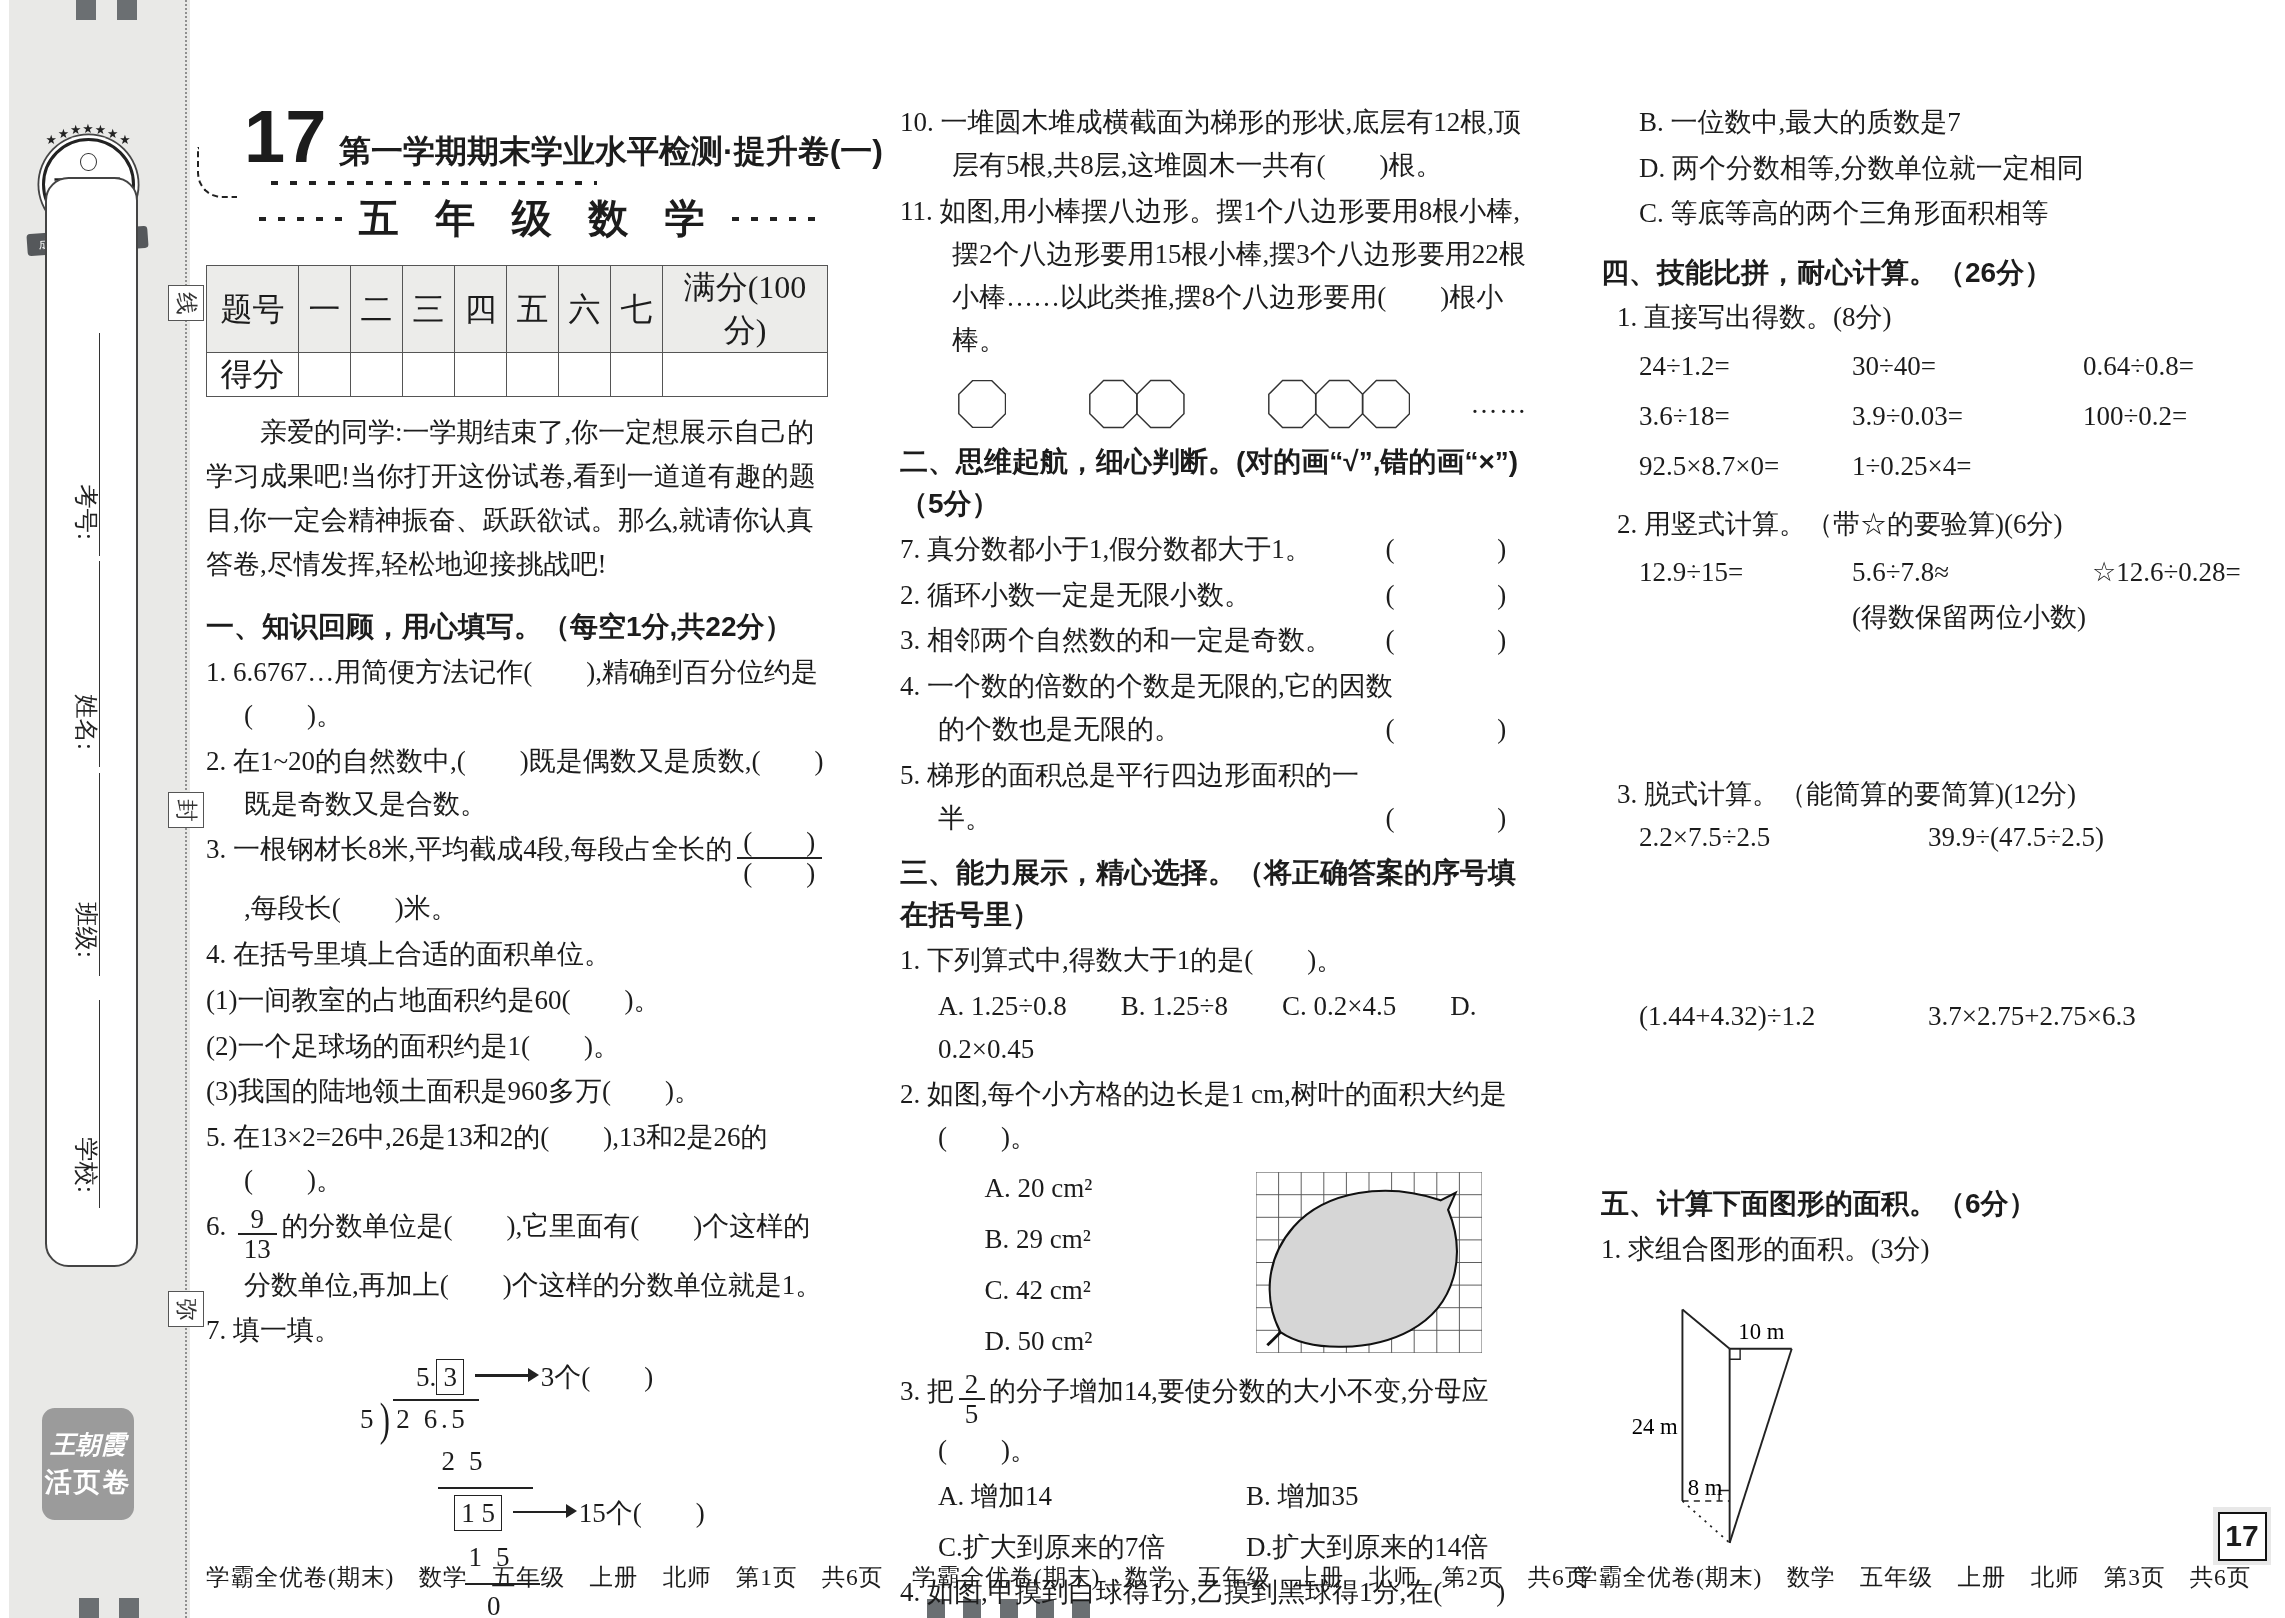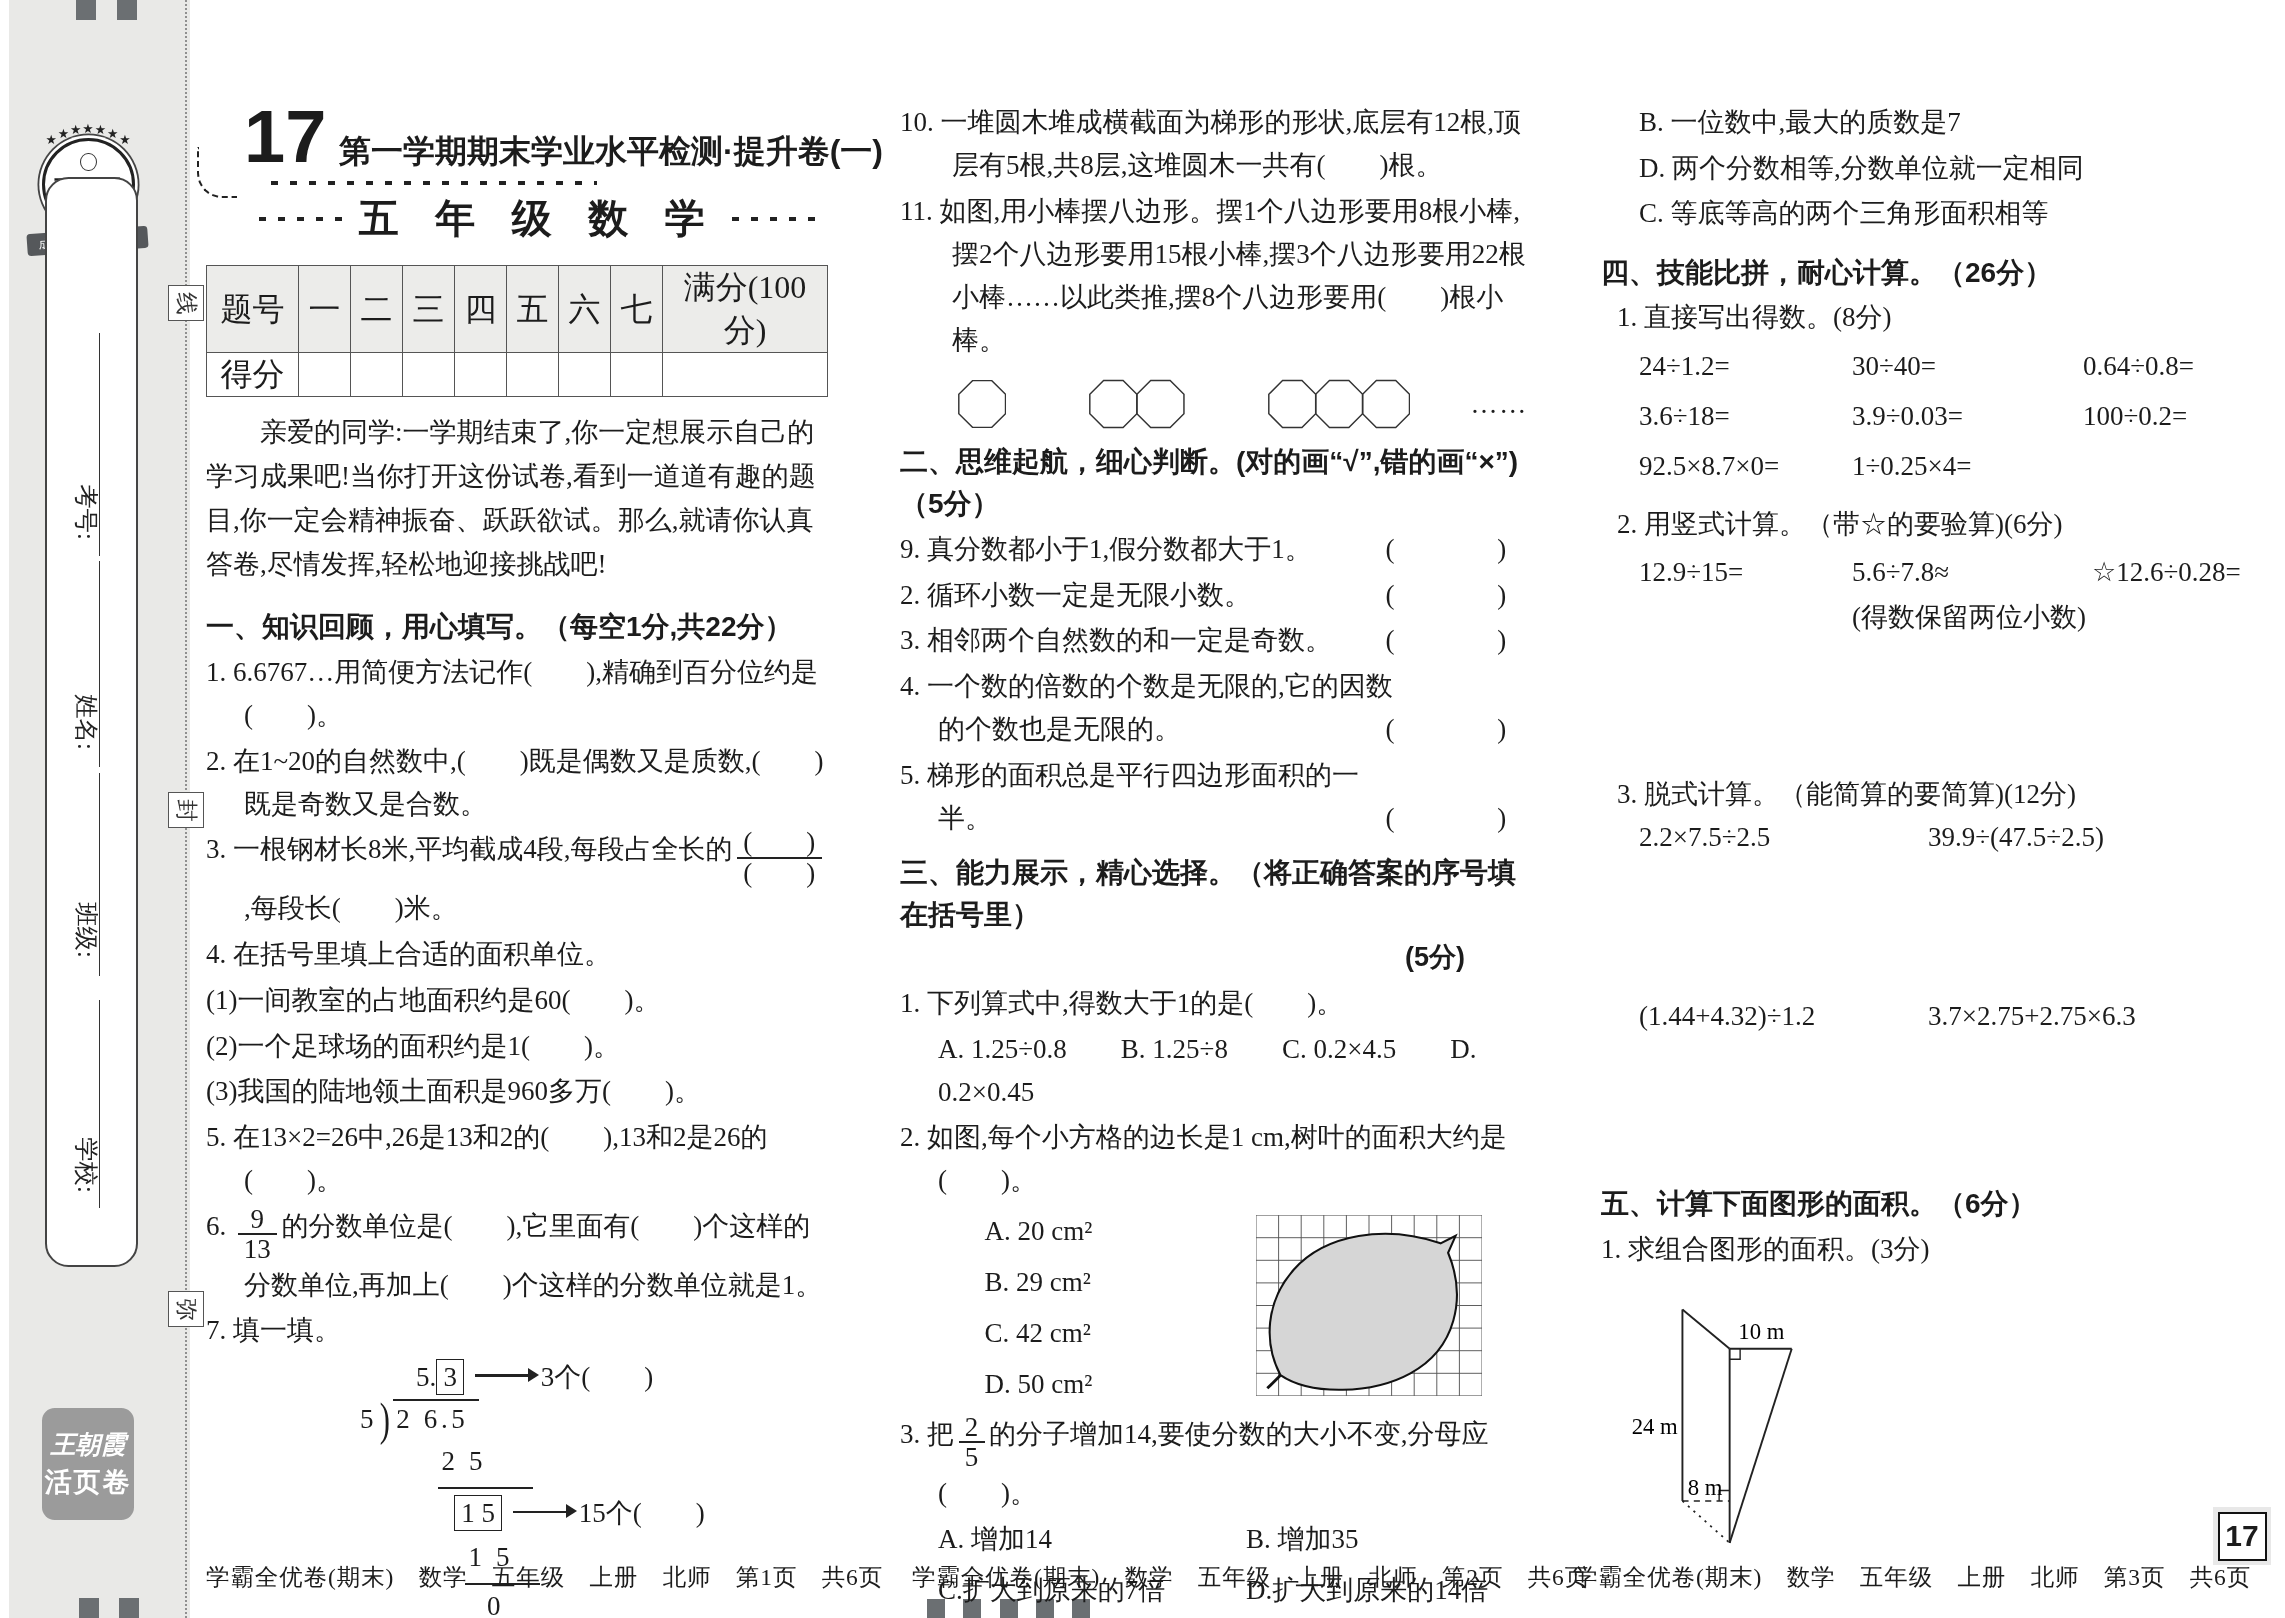--- a/index.html
+++ b/index.html
@@ -293,42 +293,41 @@
           <polygon points="18,2 42,2 59,19 59,43 42,60 18,60 1,43 1,19" fill="none" stroke="#333" stroke-width="1.8"></polygon>
           <polygon points="76,2 100,2 117,19 117,43 100,60 76,60 59,43 59,19" fill="none" stroke="#333" stroke-width="1.8"></polygon>
           <polygon points="134,2 158,2 175,19 175,43 158,60 134,60 117,43 117,19" fill="none" stroke="#333" stroke-width="1.8"></polygon>
         </svg>
       <span class="octa-dots">……</span>
     </div>
 
     <div class="hd">二、思维起航，细心判断。(对的画“√”,错的画“×”)（5分）</div>
 
     <div class="jitem">
-        <span class="jtxt">9. 真分数都小于1,假分数都大于1。</span>
+        <span class="jtxt">7. 真分数都小于1,假分数都大于1。</span>
         <span class="jblank">(　　)</span>
       </div>
     <div class="jitem">
         <span class="jtxt">2. 循环小数一定是无限小数。</span>
         <span class="jblank">(　　)</span>
       </div>
     <div class="jitem">
         <span class="jtxt">3. 相邻两个自然数的和一定是奇数。</span>
         <span class="jblank">(　　)</span>
       </div>
     <div class="jitem">
         <span class="jtxt">4. 一个数的倍数的个数是无限的,它的因数的个数也是无限的。</span>
         <span class="jblank">(　　)</span>
       </div>
     <div class="jitem">
         <span class="jtxt">5. 梯形的面积总是平行四边形面积的一半。</span>
         <span class="jblank">(　　)</span>
       </div>
 
     <div class="hd" style="margin-top:12.7px;">三、能力展示，精心选择。（将正确答案的序号填在括号里）</div>
-    <div class="score-line">(5分)</div>
 
     <div class="it">1. 下列算式中,得数大于1的是(　　)。</div>
     <div class="plain" style="padding-left:38px;">A. 1.25÷0.8　　B. 1.25÷8　　C. 0.2×4.5　　D. 0.2×0.45</div>
     <div class="it">2. 如图,每个小方格的边长是1 cm,树叶的面积大约是(　　)。</div>
 
     <div class="q2wrap">
       <div class="q2opts">
         <div>A. 20 cm²</div>
         <div>B. 29 cm²</div>
         <div>C. 42 cm²</div>

